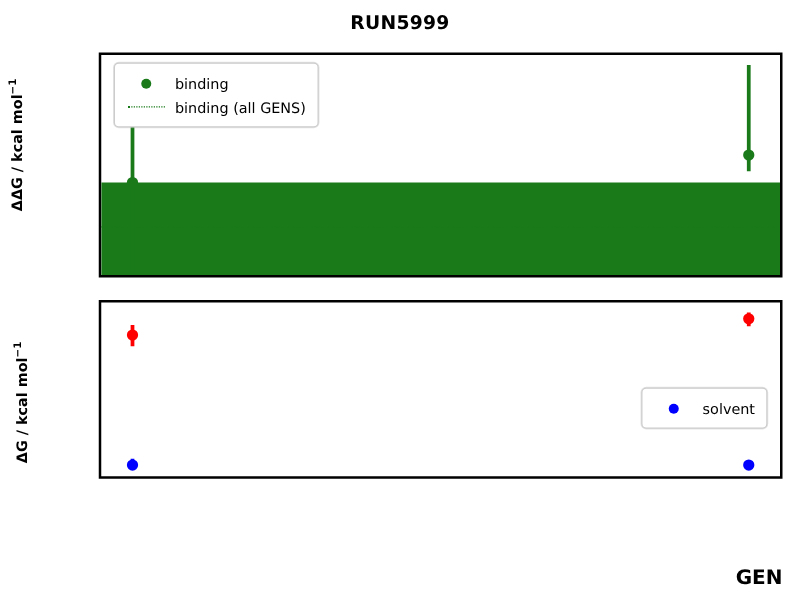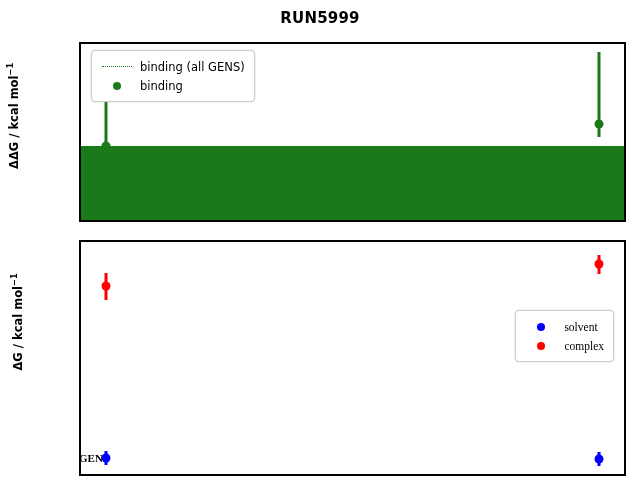--- a/index.html
+++ b/index.html
@@ -40,22 +40,21 @@
   #axes-top {
     left: 79px;
     top: 42px;
     width: 547px;
     height: 180px;
   }
   #axes-bottom {
     left: 79px;
     top: 240px;
     width: 547px;
-    height: 236px;
-    font-family: Liberation Serif, serif;
+    height: 143px;
   }
 
   
   .ytick-mark {
     position: absolute;
     left: -5px;
     width: 5px;
     height: 2px;
     background: #000000;
   }
@@ -98,25 +97,24 @@
   #ylabel-bottom {
     left: -58px;
     top: 314px;
     width: 150px;
   }
   #xlabel {
     position: absolute;
     left: 79px;
     top: 452px;
     width: 547px;
-    text-align: left;
-    font-size: 11px;
+    text-align: right;
+    font-size: 16px;
     font-weight: bold;
     color: #000000;
-    font-family: Liberation Serif, serif;
   }
   sup { font-size: 0.72em; vertical-align: super; }
 
   
   .errbar {
     position: absolute;
     width: 3px;
     transform: translateX(-50%);
   }
   .marker {
@@ -211,29 +209,29 @@
           <div class="xtick-mark" style="left: -1px;"></div>
         </div>
         <div class="xtick-holder" style="left: 95.4%;">
           <div class="xtick-mark" style="left: -1px;"></div>
         </div>
       </div>
 
     <div class="legend" id="legend-top">
         <div class="legend-row">
           <div class="legend-key">
+            <div class="legend-dot" style="background: rgb(26, 122, 26);"></div>
+          </div>
+          <div class="legend-text">binding</div>
+        </div>
+        <div class="legend-row">
+          <div class="legend-key">
             <div class="legend-dash" style="border-top-color: rgb(26, 122, 26);"></div>
           </div>
           <div class="legend-text">binding (all GENS)</div>
-        </div>
-        <div class="legend-row">
-          <div class="legend-key">
-            <div class="legend-dot" style="background: rgb(26, 122, 26);"></div>
-          </div>
-          <div class="legend-text">binding</div>
         </div>
       </div>
   </div>
 
   <div class="ylabel" id="ylabel-top">
     <span>ΔΔG / kcal mol</span><sup>−1</sup>
   </div>
 
   <div class="axes" id="axes-bottom">
 
@@ -274,26 +272,20 @@
         </div>
       </div>
 
     <div class="legend" id="legend-bottom">
         <div class="legend-row">
           <div class="legend-key">
             <div class="legend-dot" style="background: rgb(0, 0, 255);"></div>
           </div>
           <div class="legend-text">solvent</div>
         </div>
-        <div class="legend-row">
-          <div class="legend-key">
-            <div class="legend-dot" style="background: rgb(255, 0, 0);"></div>
-          </div>
-          <div class="legend-text">complex</div>
-        </div>
       </div>
   </div>
 
   <div class="ylabel" id="ylabel-bottom">
     <span>ΔG / kcal mol</span><sup>−1</sup>
   </div>
 
   <div id="xlabel">GEN</div>
 
 </div>

